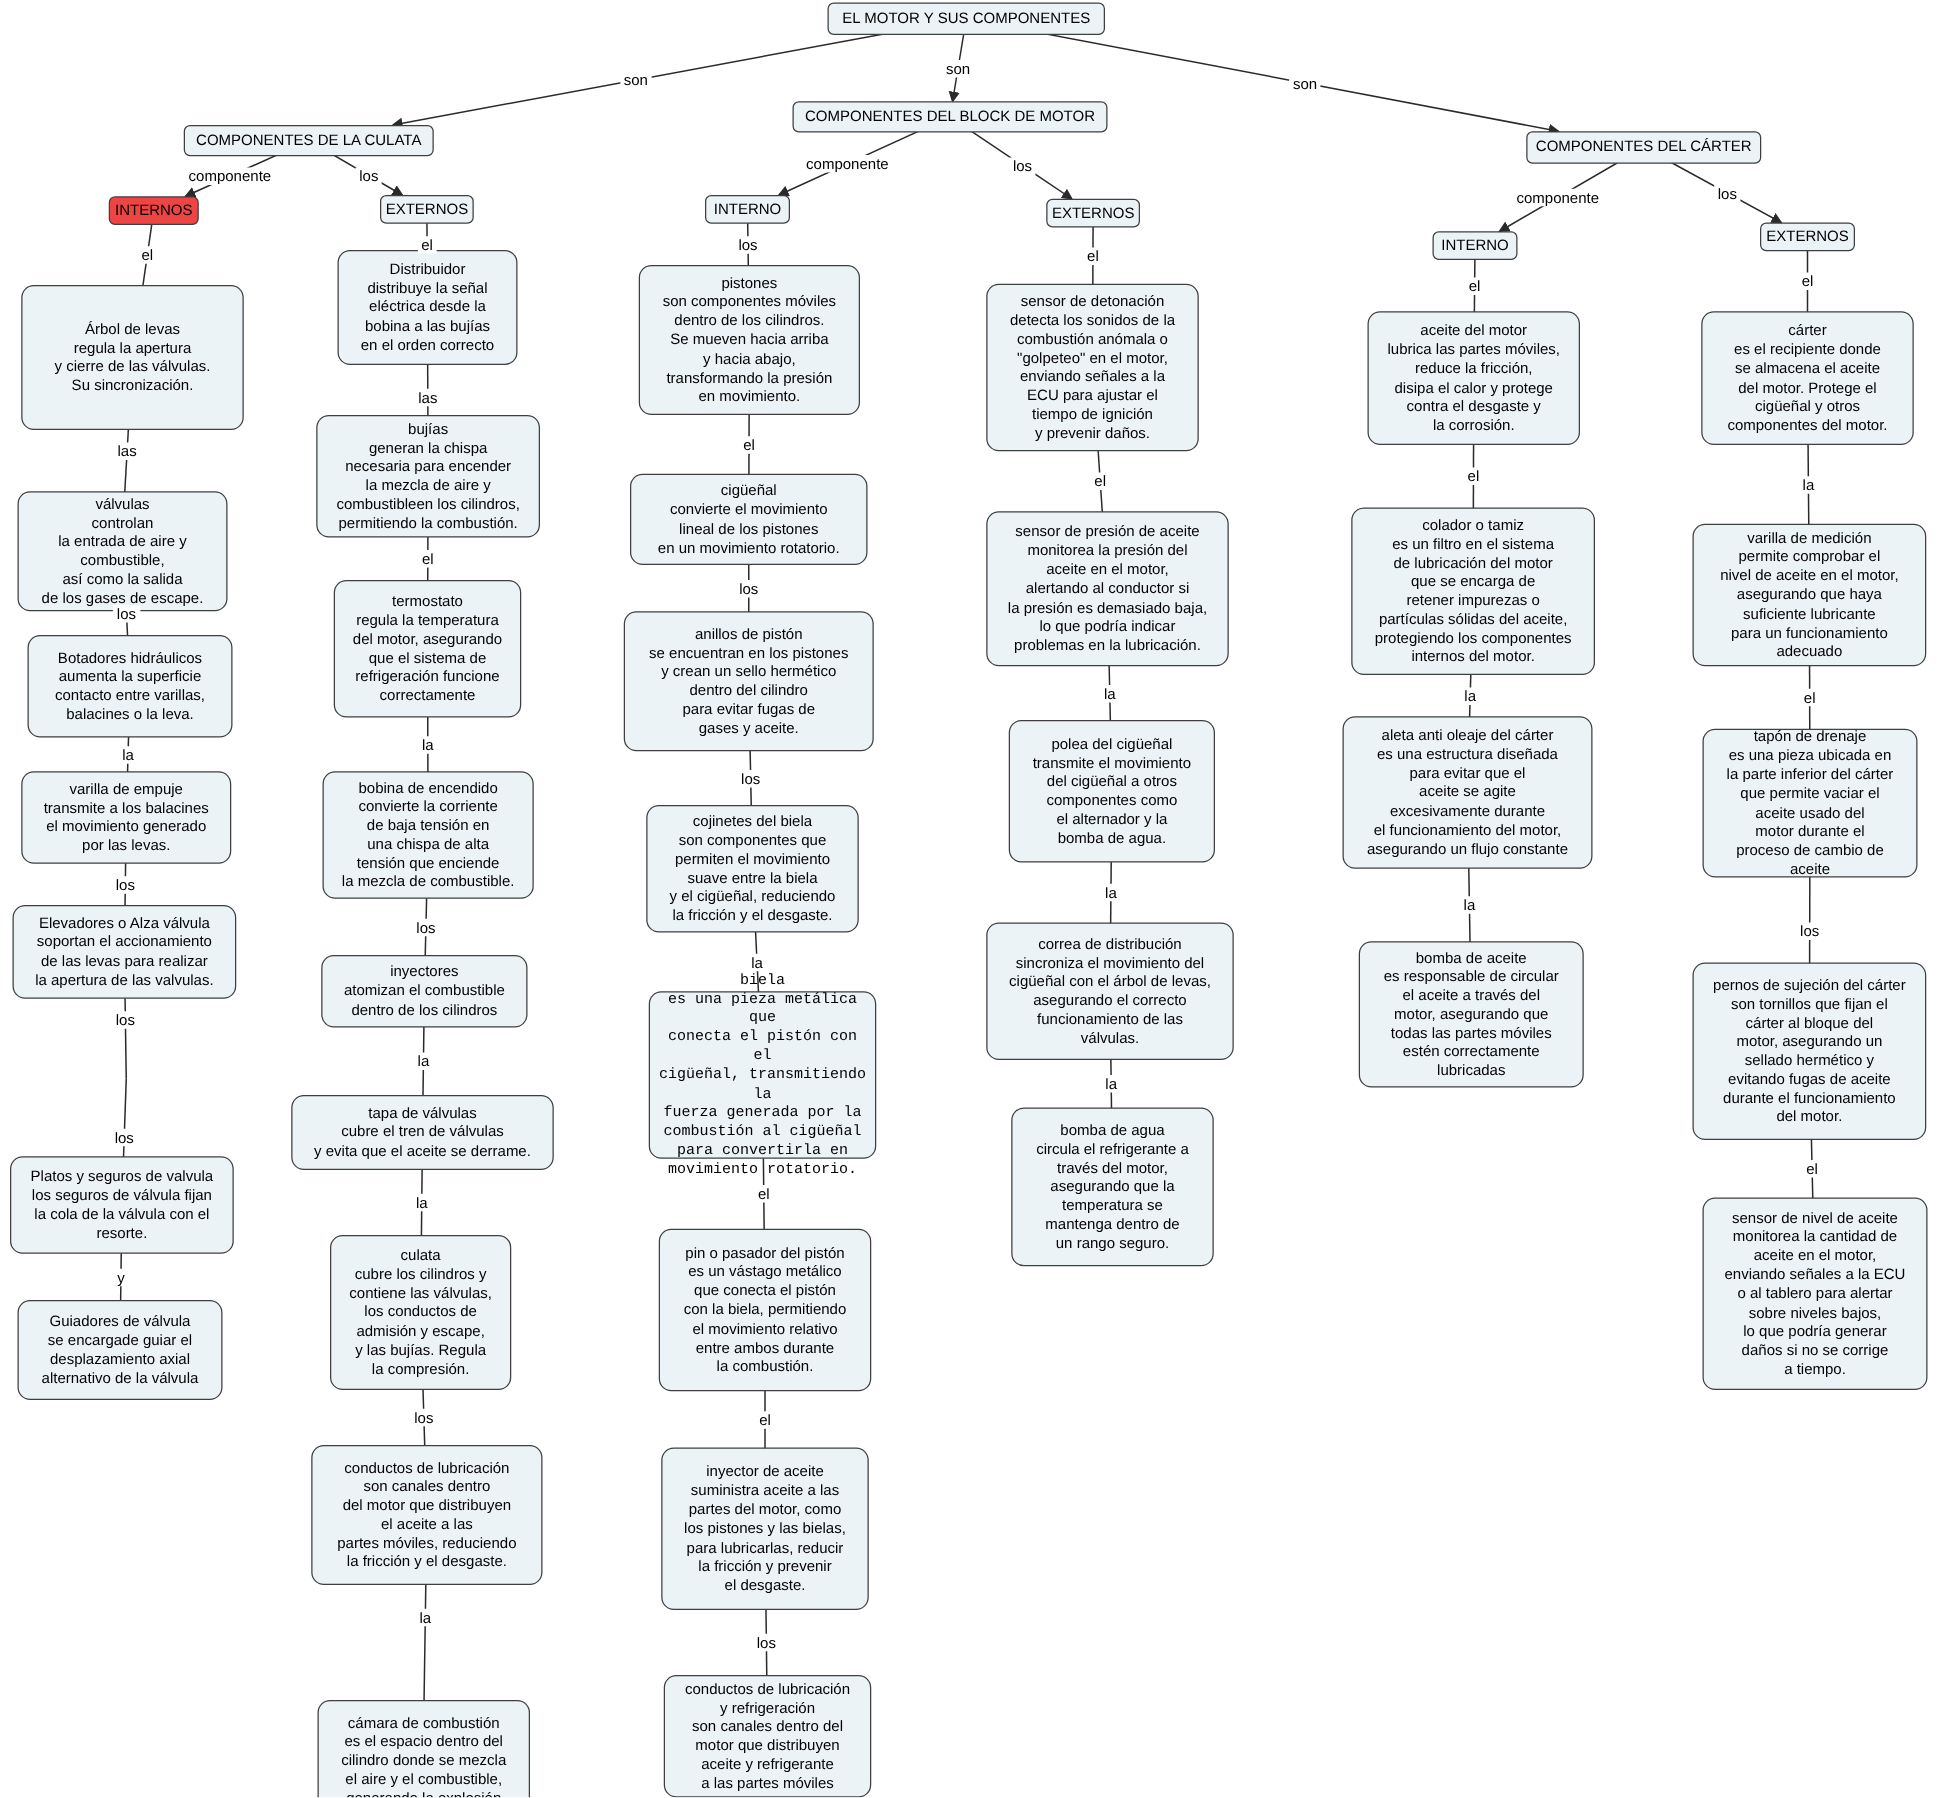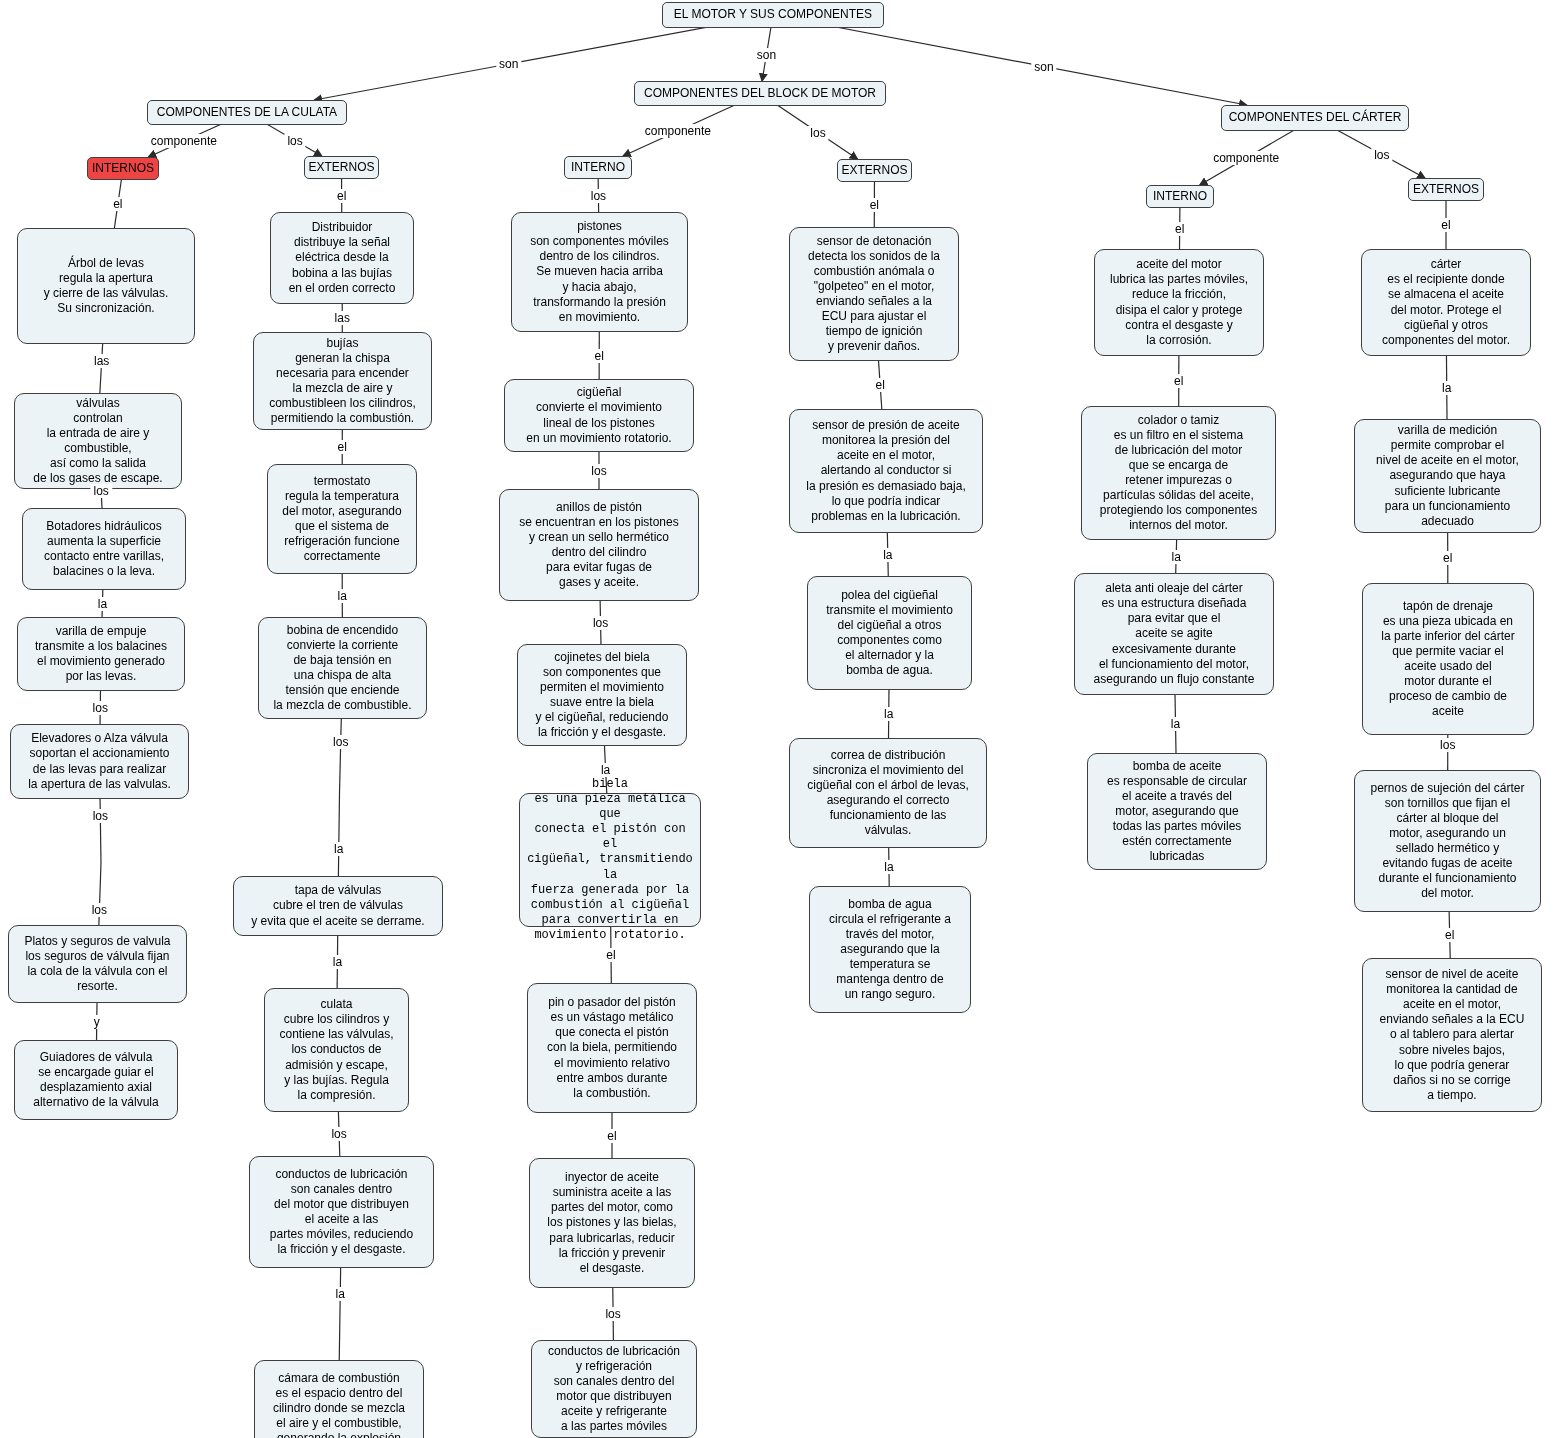--- a/index.html
+++ b/index.html
@@ -142,21 +142,21 @@
 de las levas para realizar
 la apertura de las valvulas.</div>
     <div class="node" style="left: 8px; top: 925px; width: 179px; height: 78px; background: rgb(236, 243, 247); border-color: rgb(63, 63, 63);">Platos y seguros de valvula
 los seguros de válvula fijan
 la cola de la válvula con el
 resorte.</div>
     <div class="node" style="left: 14px; top: 1040px; width: 164px; height: 80px; background: rgb(236, 243, 247); border-color: rgb(63, 63, 63);">Guiadores de válvula
 se encargade guiar el
 desplazamiento axial
 alternativo de la válvula</div>
-    <div class="node" style="left: 270px; top: 212px; width: 144px; height: 92px; background: rgb(236, 243, 247); border-color: rgb(63, 63, 63);">Distribuidor
+    <div class="node" style="left: 270px; top: 200px; width: 144px; height: 92px; background: rgb(236, 243, 247); border-color: rgb(63, 63, 63);">Distribuidor
 distribuye la señal
 eléctrica desde la
 bobina a las bujías
 en el orden correcto</div>
     <div class="node" style="left: 253px; top: 332px; width: 179px; height: 98px; background: rgb(236, 243, 247); border-color: rgb(63, 63, 63);">bujías
 generan la chispa
 necesaria para encender
 la mezcla de aire y
 combustibleen los cilindros,
 permitiendo la combustión.</div>
@@ -165,20 +165,23 @@
 del motor, asegurando
 que el sistema de
 refrigeración funcione
 correctamente</div>
     <div class="node" style="left: 258px; top: 617px; width: 169px; height: 102px; background: rgb(236, 243, 247); border-color: rgb(63, 63, 63);">bobina de encendido
 convierte la corriente
 de baja tensión en
 una chispa de alta
 tensión que enciende
 la mezcla de combustible.</div>
+    <div class="node" style="left: 257px; top: 764px; width: 165px; height: 58px; background: rgb(236, 243, 247); border-color: rgb(63, 63, 63);">inyectores
+atomizan el combustible
+dentro de los cilindros</div>
     <div class="node" style="left: 233px; top: 876px; width: 210px; height: 60px; background: rgb(236, 243, 247); border-color: rgb(63, 63, 63);">tapa de válvulas
 cubre el tren de válvulas
 y evita que el aceite se derrame.</div>
     <div class="node" style="left: 264px; top: 988px; width: 145px; height: 124px; background: rgb(236, 243, 247); border-color: rgb(63, 63, 63);">culata
 cubre los cilindros y
 contiene las válvulas,
 los conductos de
 admisión y escape,
 y las bujías. Regula
 la compresión.</div>
@@ -313,21 +316,21 @@
 del motor. Protege el
 cigüeñal y otros
 componentes del motor.</div>
     <div class="node" style="left: 1354px; top: 419px; width: 187px; height: 114px; background: rgb(236, 243, 247); border-color: rgb(63, 63, 63);">varilla de medición
 permite comprobar el
 nivel de aceite en el motor,
 asegurando que haya
 suficiente lubricante
 para un funcionamiento
 adecuado</div>
-    <div class="node" style="left: 1362px; top: 583px; width: 172px; height: 152px; background: rgb(236, 243, 247); border-color: rgb(63, 63, 63);">tapón de drenaje
+    <div class="node" style="left: 1362px; top: 583px; width: 172px; height: 119px; background: rgb(236, 243, 247); border-color: rgb(63, 63, 63);">tapón de drenaje
 es una pieza ubicada en
 la parte inferior del cárter
 que permite vaciar el
 aceite usado del
 motor durante el
 proceso de cambio de
 aceite</div>
     <div class="node" style="left: 1354px; top: 770px; width: 187px; height: 142px; background: rgb(236, 243, 247); border-color: rgb(63, 63, 63);">pernos de sujeción del cárter
 son tornillos que fijan el
 cárter al bloque del

